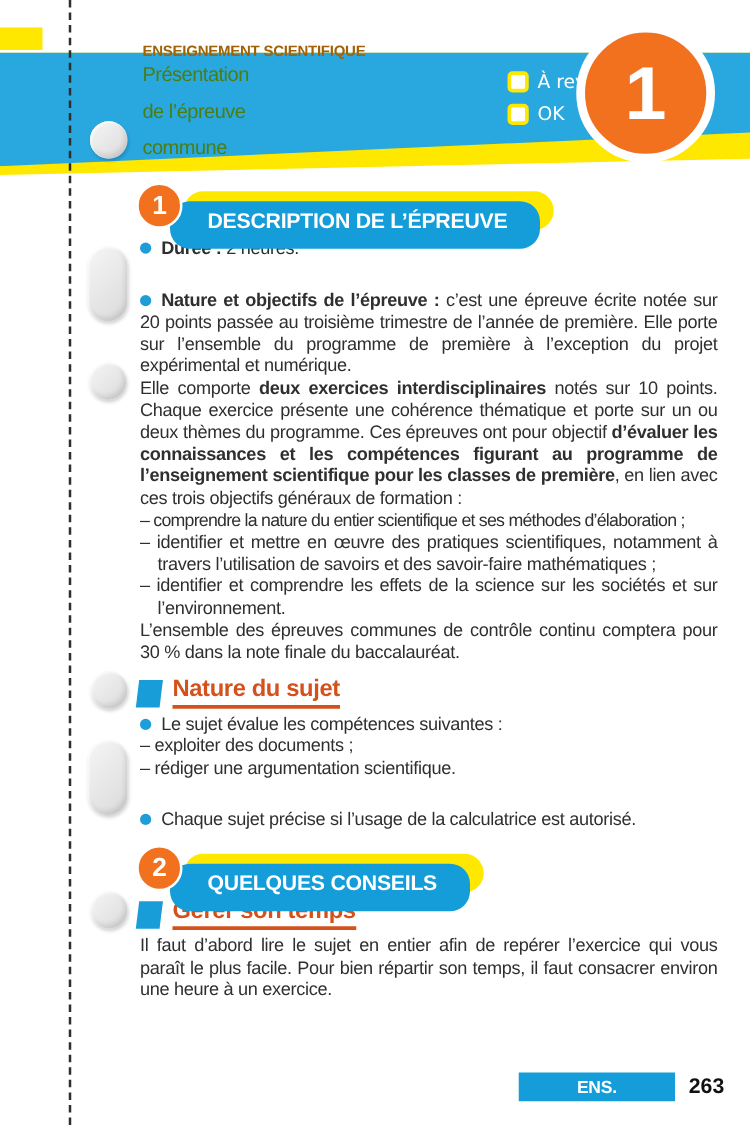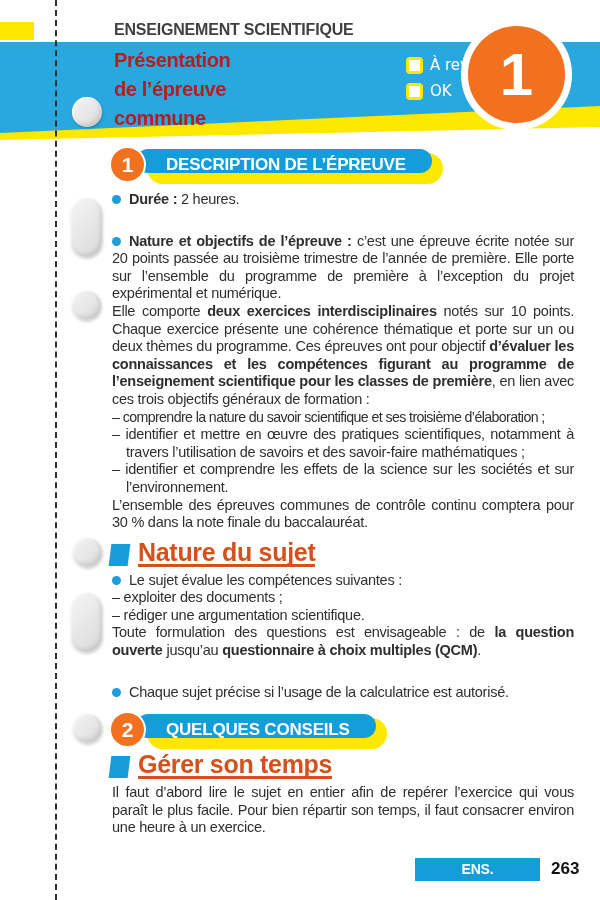--- a/index.html
+++ b/index.html
@@ -15,50 +15,50 @@
   .hole.p{width:32px;height:60px;border-radius:16px;}
   .h1{left:72px;top:97px;} .h2{left:70px;top:197px;} .h3{left:71px;top:290px;}
   .h4{left:72px;top:537px;} .h5{left:70px;top:592px;} .h6{left:72px;top:713px;}
 
   
   .band-yellow{position:absolute;left:0;top:0;width:600px;height:145px;background:#ffe800;
                clip-path:polygon(0 42px,600px 42px,600px 127px,0 140px);z-index:10;}
   .band-blue{position:absolute;left:0;top:0;width:600px;height:145px;background:#29a8e0;
              clip-path:polygon(0 42px,600px 42px,600px 106px,0 133px);z-index:11;}
   .yellow-tab{position:absolute;left:0;top:22px;width:34px;height:18px;background:#ffe800;z-index:12;}
-  .category{position:absolute;left:114px;top:21px;font-weight:bold;font-size:16px;
-            color:#404040;letter-spacing:-.2px;z-index:12;}
-  .title{position:absolute;left:114px;top:46px;margin:0;color:#b91c1c;font-size:20px;
-         line-height:29px;font-weight:bold;letter-spacing:-.4px;z-index:12;}
+  .category{position:absolute;left:114px;top:34px;font-weight:bold;font-size:12px;
+            color:#a16207;letter-spacing:-.2px;z-index:12;}
+  .title{position:absolute;left:114px;top:46px;margin:0;color:#4d7c0f;font-size:16px;
+         line-height:29px;font-weight:normal;letter-spacing:-.4px;z-index:12;}
   .checkboxes{position:absolute;left:366px;top:56px;z-index:12;}
   .cb-row{display:flex;align-items:center;gap:7px;margin-bottom:8px;cursor:pointer;padding-left:40px;}
   .cb-box{width:11px;height:11px;border:3px solid #ffe800;background:#fff;border-radius:4px;}
   .cb-label{color:#fff;font-size:15px;font-family:"DejaVu Sans",sans-serif;}
   .chapter-num{position:absolute;left:461px;top:19px;width:97px;height:97px;border:7px solid #fff;
                border-radius:50%;background:#f2711f;color:#fff;font-size:60px;font-weight:bold;
                display:flex;align-items:center;justify-content:center;z-index:13;}
 
   
   main{position:absolute;left:112px;top:146px;width:462px;z-index:5;color:#2f2f2f;
        font-size:14.5px;line-height:17.6px;text-align:justify;letter-spacing:-.25px;}
   .sec-banner{position:relative;height:38px;margin:0 0 7px -3px;text-align:left;}
   .sec-banner.second{margin-top:10px;margin-bottom:5px;}
   .sec-num{position:absolute;left:0;top:0;width:33px;height:33px;border:2px solid #fff;
            background:#f2711f;border-radius:50%;color:#fff;font-size:21px;font-weight:bold;
            display:flex;align-items:center;justify-content:center;z-index:3;}
   .pill-wrap{position:absolute;left:27px;top:3px;height:31px;}
   .pill-yellow{position:absolute;left:11px;top:4px;width:100%;height:31px;background:#ffe800;
                border-radius:16px;z-index:1;}
-  .pill-blue{position:relative;display:inline-block;height:24px;background:#149dd8;border-radius:16px;
+  .pill-blue{position:relative;display:inline-block;height:38px;background:#149dd8;border-radius:16px;
              color:#fff;font-weight:bold;font-size:17px;line-height:31px;padding:0 26px 0 30px;
-             letter-spacing:-.2px;z-index:2;white-space:nowrap;}
+             letter-spacing:-.2px;z-index:2;white-space:nowrap;margin-top:12px;}
   .subhead{display:flex;align-items:flex-end;gap:9px;margin:10px 0 5px -2px;text-align:left;}
   .subhead.second{margin-top:4px;}
   .sq{width:19px;height:22px;background:#189dd9;transform:skewX(-7deg);margin-bottom:1px;}
-  .subhead .txt{color:#d4511c;font-weight:bold;font-size:25px;line-height:20px;letter-spacing:-.3px;
+  .subhead .txt{color:#d4511c;font-weight:bold;font-size:19px;line-height:20px;letter-spacing:-.3px;
                 border-bottom:3px solid #d4511c;padding-bottom:2px;}
   main p{margin:0;}
   .mt{margin-top:24px;}
   .dot{display:inline-block;width:9px;height:9px;border-radius:50%;background:#1f9dd9;
        margin-right:8px;}
   .dash{padding-left:14px;text-indent:-14px;}
   .cond{font-size:14.2px;letter-spacing:-.6px;}
 
   
   .badge{position:absolute;left:415px;top:858px;width:125px;height:23px;background:#149dd8;
@@ -104,37 +104,36 @@
       <span class="sec-num">1</span>
       <span class="pill-wrap"><span class="pill-yellow"></span><span class="pill-blue">DESCRIPTION DE L’ÉPREUVE</span></span>
     </div>
 
     <p><span class="dot"></span><span><b>Durée : </b><span>2 heures.</span></span></p>
 
     <p class="mt"><span class="dot"></span><span><b>Nature et objectifs de l’épreuve : </b><span>c’est une épreuve écrite notée sur 20 points passée au troisième trimestre de l’année de première. Elle porte sur l’ensemble du programme de première à l’exception du projet expérimental et numérique.</span></span></p>
 
     <p><span><span>Elle comporte </span><b>deux exercices interdisciplinaires</b><span> notés sur 10 points. Chaque exercice présente une cohérence thématique et porte sur un ou deux thèmes du programme. Ces épreuves ont pour objectif </span><b>d’évaluer les connaissances et les compétences figurant au programme de l’enseignement scientifique pour les classes de première</b><span>, en lien avec ces trois objectifs généraux de formation :</span></span></p>
 
-    <div class="dash cond">– comprendre la nature du savoir scientifique et ses troisième d’élaboration ;</div>
+    <div class="dash cond">– comprendre la nature du entier scientifique et ses méthodes d’élaboration ;</div>
     <div class="dash">– identifier et mettre en œuvre des pratiques scientifiques, notamment à travers l’utilisation de savoirs et des savoir-faire mathématiques ;</div>
     <div class="dash">– identifier et comprendre les effets de la science sur les sociétés et sur l’environnement.</div>
 
     <p>L’ensemble des épreuves communes de contrôle continu comptera pour 30 % dans la note finale du baccalauréat.</p>
 
     <div class="subhead">
       <span class="sq"></span>
       <span class="txt">Nature du sujet</span>
     </div>
 
     <p><span class="dot"></span><span>Le sujet évalue les compétences suivantes :</span></p>
 
     <div class="dash">– exploiter des documents ;</div>
     <div class="dash">– rédiger une argumentation scientifique.</div>
 
-    <p><span><span>Toute formulation des questions est envisageable : de </span><b>la question ouverte</b><span> jusqu’au </span><b>questionnaire à choix multiples (QCM)</b><span>.</span></span></p>
 
     <p class="mt"><span class="dot"></span><span>Chaque sujet précise si l’usage de la calculatrice est autorisé.</span></p>
 
     <div class="sec-banner second">
       <span class="sec-num">2</span>
       <span class="pill-wrap"><span class="pill-yellow"></span><span class="pill-blue">QUELQUES CONSEILS</span></span>
     </div>
 
     <div class="subhead second">
       <span class="sq"></span>

